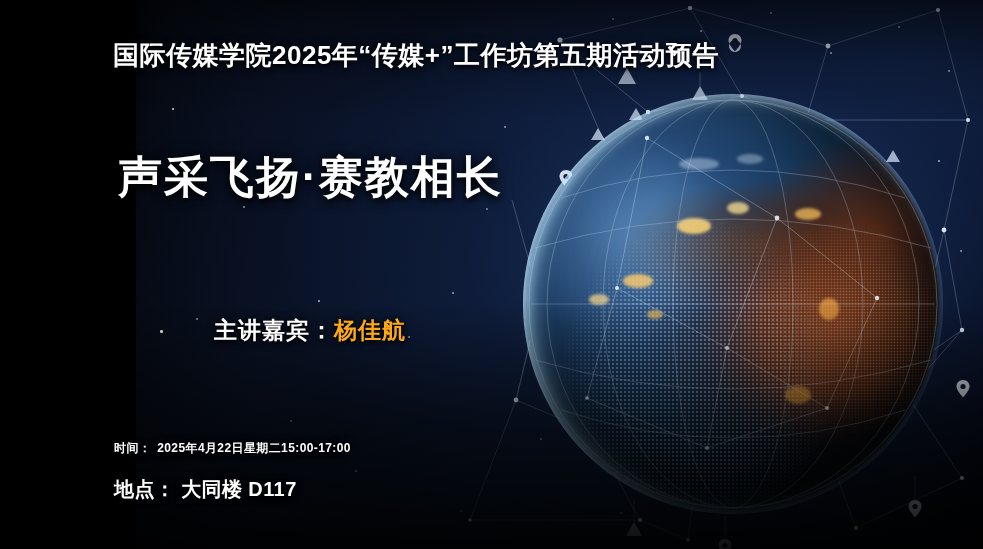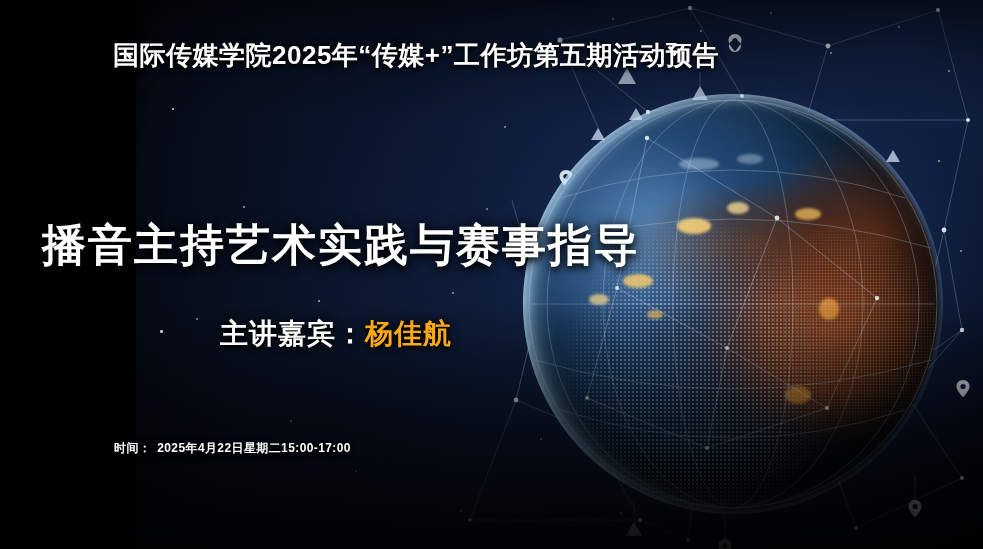--- a/index.html
+++ b/index.html
@@ -132,22 +132,22 @@
     letter-spacing: 2px;
     text-shadow: 0 0 14px rgba(0,0,0,0.9), 0 3px 7px rgba(0,0,0,0.95);
   }
   #title-line2 {
     left: 42px; top: 216px;
     font-size: 44px; font-weight: 700; color: #ffffff;
     letter-spacing: 2px;
     text-shadow: 0 0 14px rgba(0,0,0,0.9), 0 3px 7px rgba(0,0,0,0.95);
   }
   #speaker-row {
-    left: 220px; top: 315px;
-    font-size: 28px; font-weight: 700;
+    left: 214px; top: 315px;
+    font-size: 23px; font-weight: 700;
     letter-spacing: 1px;
     text-shadow: 0 0 10px rgba(0,0,0,0.9), 0 2px 4px rgba(0,0,0,0.95);
   }
   #speaker-label { color:#ffffff; }
   #speaker-name  { color:#FFAA14; }
   #speaker-title {
     left: 172px; top: 363px;
     font-size: 21px; font-weight: 400; color: #f2f2f2;
     letter-spacing: 0.5px;
     text-shadow: 0 0 10px rgba(0,0,0,0.9), 0 2px 4px rgba(0,0,0,0.95);
@@ -355,23 +355,26 @@
     </div>
     <div class="limb"></div>
   </div>
 
   <div class="vignette-top"></div>
   <div class="vignette-bottom"></div>
   <div class="letterbox-left"></div>
 
   <div class="tx" id="headline">国际传媒学院2025年“传媒+”工作坊第五期活动预告</div>
 
-  <div class="tx" id="title-line2">播音主持艺术实践与赛事指导</div>
+  <div class="tx" id="title-line1">声采飞扬·赛教相长</div>
 
   <div class="tx" id="speaker-row">
     <span id="speaker-label">主讲嘉宾：</span><span id="speaker-name">杨佳航</span>
   </div>
 
   <div class="tx" id="time-row">
     <span>时间：</span><span class="sep"></span><span>2025年4月22日星期二15:00-17:00</span>
   </div>
+  <div class="tx" id="place-row">
+    <span>地点：</span><span class="sep"></span><span>大同楼 D117</span>
+  </div>
 
 </div>
 
 </body></html>

